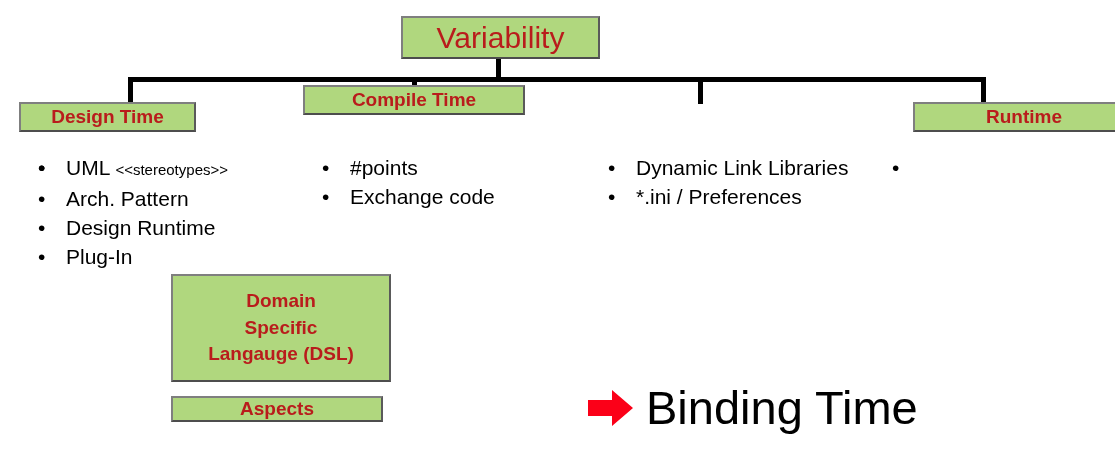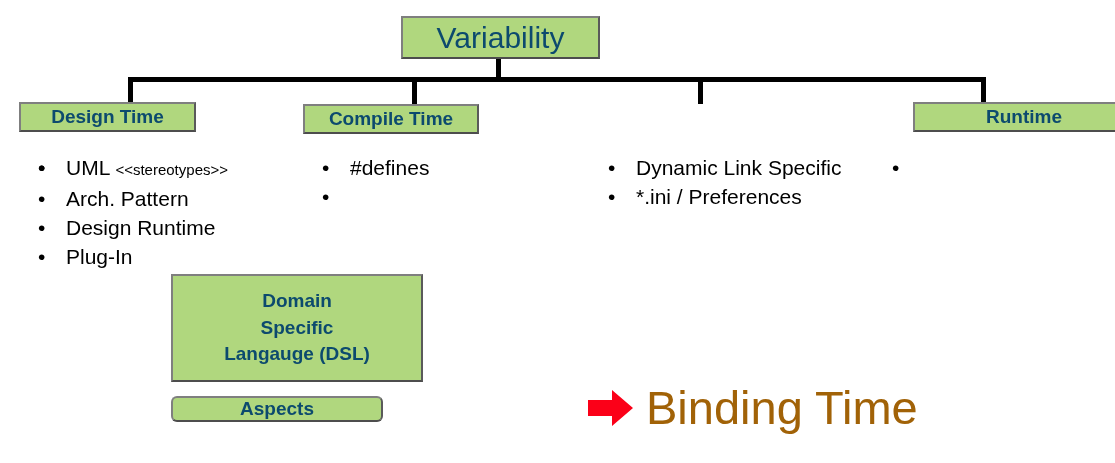--- a/index.html
+++ b/index.html
@@ -25,61 +25,60 @@
     background: #b0d77e;
     border-top: 2px solid #7f7f7f;
     border-left: 2px solid #7f7f7f;
     border-right: 2px solid #5a5a5a;
     border-bottom: 2px solid #4d4d4d;
     box-sizing: border-box;
     display: flex;
     align-items: center;
     justify-content: center;
     text-align: center;
-    color: #0c4a6e;
+    color: #b91c1c;
   }
 
   #box-variability {
     left: 401px;
     top: 16px;
     width: 199px;
     height: 43px;
     font-size: 30px;
     font-weight: 400;
     letter-spacing: 0px;
   }
 
   .phase-box {
     height: 30px;
     font-size: 19px;
     font-weight: bold;
   }
   #box-design-time   { left: 19px;  top: 102px; width: 177px; }
-  #box-compile-time  { left: 303px; top: 104px; width: 176px; }
+  #box-compile-time  { left: 303px; top: 85px; width: 222px; }
   #box-startup-time  { left: 589px; top: 102px; width: 222px; }
   #box-runtime       { left: 873px; top: 102px; width: 222px; margin-left: 40px; }
 
   #box-dsl {
     left: 171px;
     top: 274px;
-    width: 252px;
+    width: 220px;
     height: 108px;
     font-size: 19px;
     font-weight: bold;
     line-height: 1.42;
     flex-direction: column;
   }
   #box-aspects {
     left: 171px;
     top: 396px;
     width: 212px;
     height: 26px;
     font-size: 19px;
     font-weight: bold;
-    border-radius: 6px;
   }
 
   
   .conn {
     position: absolute;
     background: #000000;
   }
   #conn-stem-top   { left: 496px; top: 59px;  width: 5px;  height: 21px; }
   #conn-hbar       { left: 128px; top: 77px;  width: 858px; height: 5px; }
   .conn-drop       { top: 80px; width: 5px; height: 24px; }
@@ -131,21 +130,21 @@
   }
   #callout-arrow {
     width: 46px;
     height: 42px;
     flex: 0 0 auto;
     margin-right: 12px;
   }
   #callout-text {
     font-size: 47px;
     line-height: 1;
-    color: #a16207;
+    color: #000000;
     white-space: nowrap;
   }
 </style>
 </head>
 <body>
 
 <div id="canvas">
 
   <div class="gbox" id="box-variability">
     <span>Variability</span>
@@ -189,33 +188,34 @@
         <span class="dot">•</span>
         <span>Plug-In</span>
       </li>
     </ul>
   </div>
 
   <div class="bullets" id="list-compile-time">
     <ul>
       <li>
         <span class="dot">•</span>
-        <span>#defines</span>
-      </li>
-      <li>
-        <span class="dot">•</span>
+        <span>#points</span>
+      </li>
+      <li>
+        <span class="dot">•</span>
+        <span>Exchange code</span>
       </li>
     </ul>
   </div>
 
   <div class="bullets" id="list-startup-time">
     <ul>
       <li>
         <span class="dot">•</span>
-        <span>Dynamic Link Specific</span>
+        <span>Dynamic Link Libraries</span>
       </li>
       <li>
         <span class="dot">•</span>
         <span>*.ini / Preferences</span>
       </li>
     </ul>
   </div>
 
   <div class="bullets" id="list-runtime">
     <ul>

